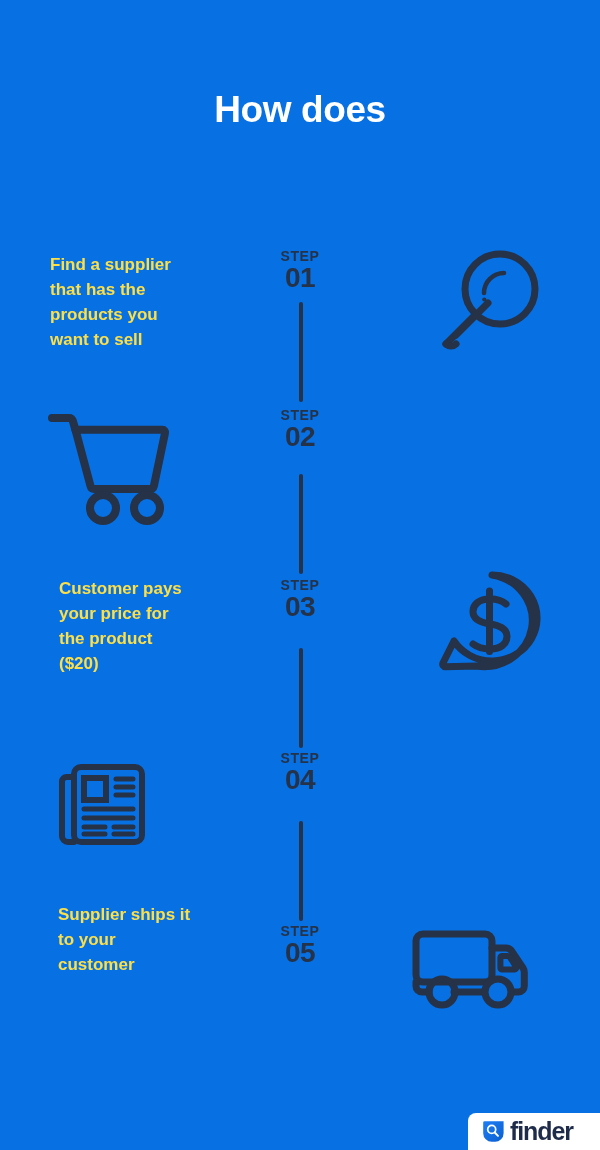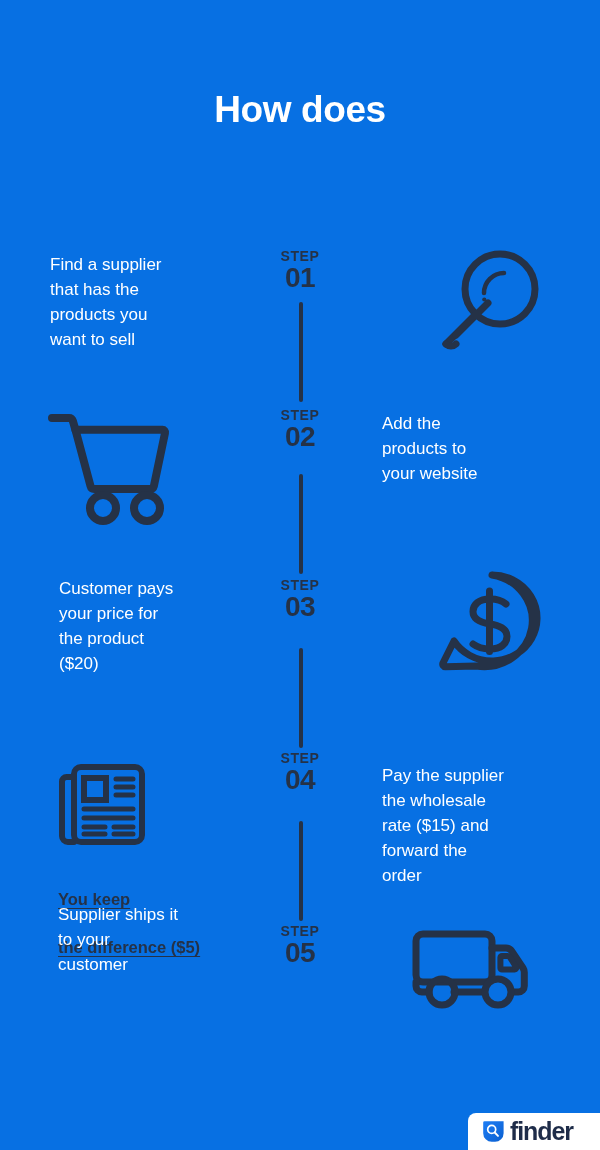--- a/index.html
+++ b/index.html
@@ -72,24 +72,24 @@
     font-size: 28px;
     font-weight: bold;
     letter-spacing: -0.5px;
     line-height: 30px;
     display: block;
   }
 
   
   .copy {
     position: absolute;
-    color: #ffffff;
+    color: #fde047;
     font-size: 17px;
     line-height: 25px;
-    font-weight: normal;
+    font-weight: bold;
     white-space: pre-line;
   }
   .copy.left  { text-align: left; }
 
   
   .note {
     position: absolute;
     color: #253247;
     font-size: 16.5px;
     line-height: 24px;
@@ -160,23 +160,20 @@
       <path d="M14 99 a7.2 7.2 0 0 0 10 0" stroke="#253247" stroke-width="7" stroke-linecap="round" fill="none"></path>
       <path d="M52 48 a20 20 0 0 1 20 -20" stroke="#253247" stroke-width="4.5" stroke-linecap="round" fill="none"></path>
       <circle cx="52.3" cy="54.5" r="2.1" fill="#253247"></circle>
     </svg>
   </div>
 
   <div class="step" style="left:265px;top:409px;">
     <span class="step-word">STEP</span>
     <span class="step-num">02</span>
   </div>
-  <div class="copy left" style="left:382px;top:411px;width:190px;">Add the
-products to
-your website</div>
   <div class="icon" style="left:45px;top:408px;">
     <svg width="128" height="118" viewBox="0 0 128 118" fill="none">
       <path d="M7 10 H24 a4 4 0 0 1 3.8 2.8 L30.5 22" stroke="#253247" stroke-width="8" stroke-linecap="round" stroke-linejoin="round"></path>
       <path d="M30.5 22 L45.5 78 a4 4 0 0 0 3.9 3 H105 a4 4 0 0 0 3.9 -3 L120 25 a2.6 2.6 0 0 0 -2.6 -3.2 H31" stroke="#253247" stroke-width="8" stroke-linecap="round" stroke-linejoin="round"></path>
       <circle cx="58" cy="100" r="13" stroke="#253247" stroke-width="8"></circle>
       <circle cx="102" cy="100" r="13" stroke="#253247" stroke-width="8"></circle>
     </svg>
   </div>
 
   <div class="step" style="left:265px;top:579px;">
@@ -192,40 +189,31 @@
       <path d="M56 7 a45 43 0 1 1 -38 66 L7 95 a2.6 2.6 0 0 0 2.4 3.7 L40 98 a45 43 0 0 0 16 -91 Z" stroke="#253247" stroke-width="7" stroke-linejoin="round" fill="none"></path>
       <path d="M70 36 a20 13 0 0 0 -16 -5 c-11 0 -17 5.5 -17 12.5 c0 8 7 11 17 12.5 c10 1.5 17 4.5 17 12.5 c0 7 -6 12.5 -17 12.5 a22 13 0 0 1 -17 -5" stroke="#253247" stroke-width="7" stroke-linecap="round" fill="none"></path>
       <path d="M53.5 23 V83.5" stroke="#253247" stroke-width="7" stroke-linecap="round"></path>
     </svg>
   </div>
 
   <div class="step" style="left:265px;top:752px;">
     <span class="step-word">STEP</span>
     <span class="step-num">04</span>
   </div>
-  <div class="copy left" style="left:382px;top:763px;width:200px;">Pay the supplier
-the wholesale
-rate ($15) and
-forward the
-order</div>
   <div class="icon" style="left:58px;top:760px;">
     <svg width="88" height="90" viewBox="0 0 88 90" fill="none">
       <path d="M14 17 H8.5 a4.5 4.5 0 0 0 -4.5 4.5 V76 a6 6 0 0 0 6 6 h6" stroke="#253247" stroke-width="6" stroke-linecap="round" stroke-linejoin="round"></path>
       <rect x="16" y="7" width="68" height="75" rx="7" stroke="#253247" stroke-width="6"></rect>
       <rect x="26" y="18" width="22" height="22" stroke="#253247" stroke-width="6"></rect>
       <path d="M58 19 H75 M58 27 H75 M58 35 H75" stroke="#253247" stroke-width="5" stroke-linecap="round"></path>
       <path d="M26 49 H75 M26 58 H75" stroke="#253247" stroke-width="5" stroke-linecap="round"></path>
       <path d="M26 67 H47 M26 74 H47 M56 67 H75 M56 74 H75" stroke="#253247" stroke-width="5" stroke-linecap="round"></path>
     </svg>
   </div>
 
-  <div class="note" style="left:58px;top:863px;width:230px;">
-    <u>You keep </u><br>
-    <u>the difference ($5) </u>
-  </div>
 
   <div class="step" style="left:265px;top:925px;">
     <span class="step-word">STEP</span>
     <span class="step-num">05</span>
   </div>
   <div class="copy left" style="left:58px;top:902px;width:200px;">Supplier ships it
 to your
 customer</div>
   <div class="icon" style="left:410px;top:928px;">
     <svg width="122" height="84" viewBox="0 0 122 84" fill="none">

